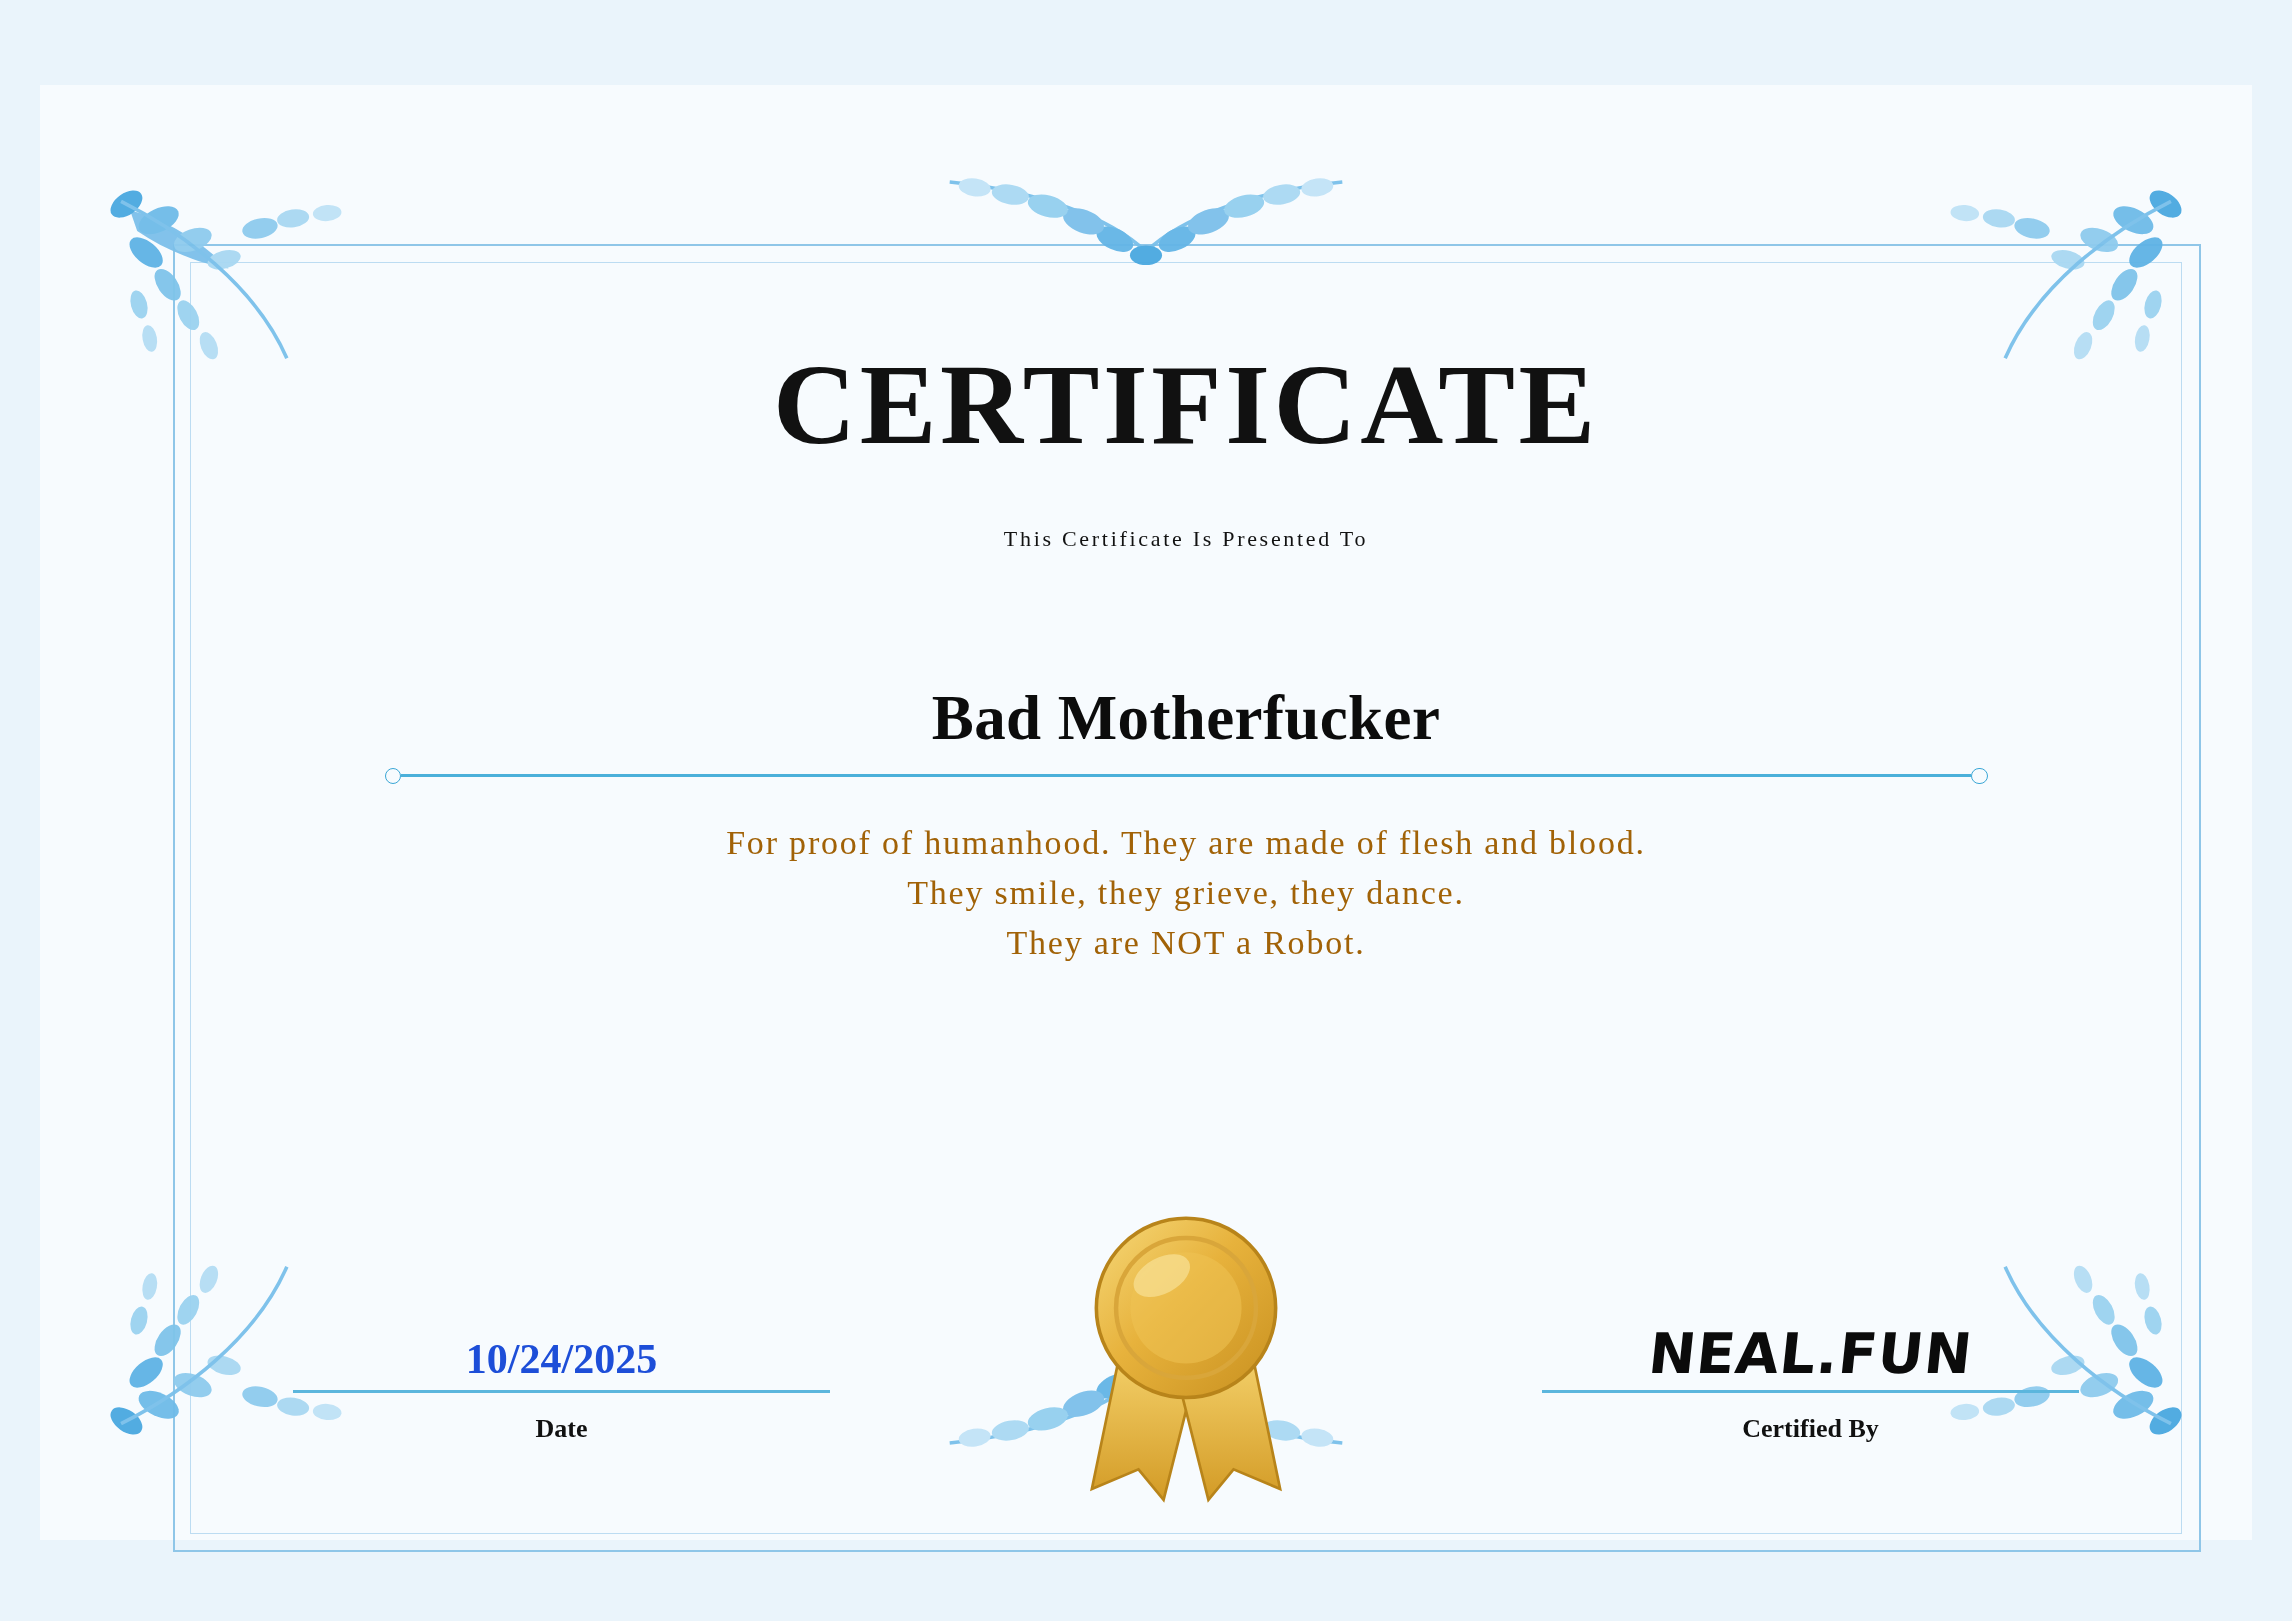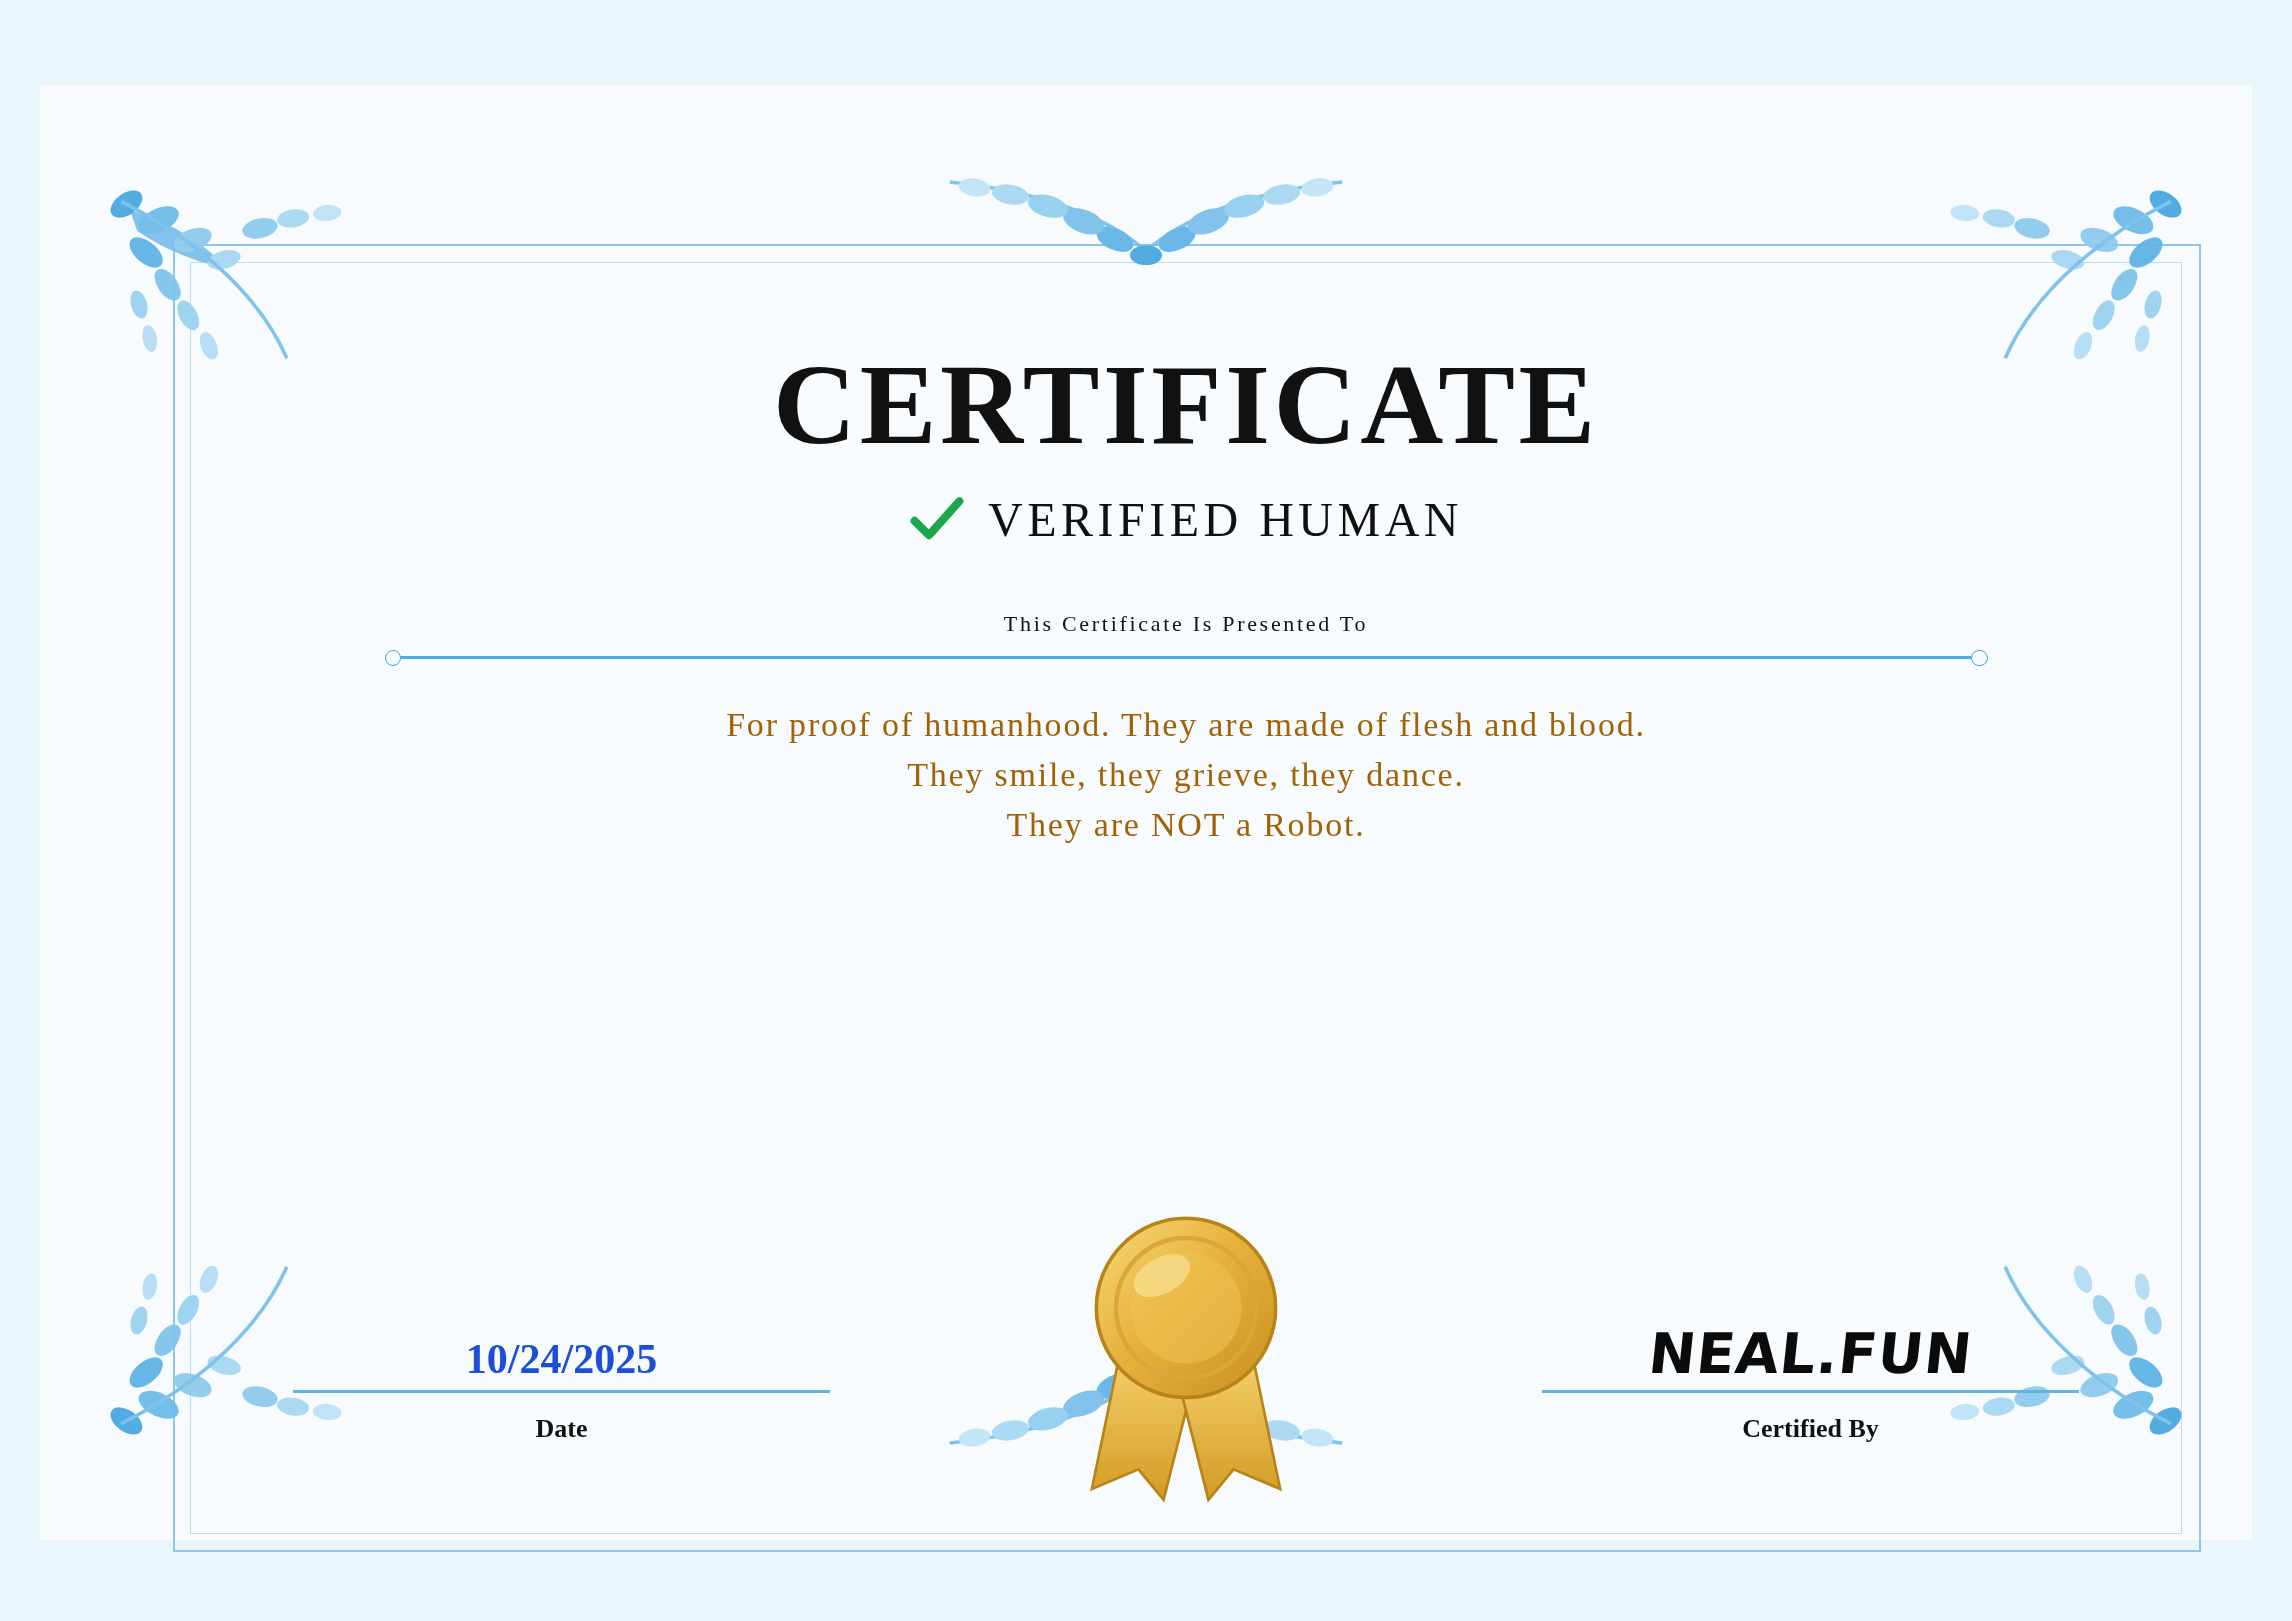--- a/index.html
+++ b/index.html
@@ -325,29 +325,24 @@
         <ellipse cx="412" cy="32" rx="21" ry="11" transform="rotate(-10 412 32)" fill="#aad9f3"></ellipse>
         <ellipse cx="68" cy="24" rx="18" ry="10" transform="rotate(8 68 24)" fill="#c2e3f7"></ellipse>
         <ellipse cx="452" cy="24" rx="18" ry="10" transform="rotate(-8 452 24)" fill="#c2e3f7"></ellipse>
       </g>
     </svg>
 
     <div class="content">
 
       <div class="title">CERTIFICATE</div>
 
-      <div class="subtitle-row">
-        <svg class="check-icon" viewBox="0 0 62 58">
-          <path d="M6 30 L22 46 L56 8" stroke="#1ea64a" stroke-width="9" fill="none" stroke-linecap="round" stroke-linejoin="round"></path>
-        </svg>
-        <div class="subtitle">VERIFIED HUMAN</div>
-      </div>
 
       <div class="presented">This Certificate Is Presented To</div>
 
+      <div class="recipient">Bad Motherfucker</div>
 
       <div class="rule-wrap">
         <span class="rule-dot"></span>
         <span class="rule-line"></span>
         <span class="rule-dot"></span>
       </div>
 
       <div class="description">
         <div>For proof of humanhood. They are made of flesh and blood.</div>
         <div>They smile, they grieve, they dance.</div>

